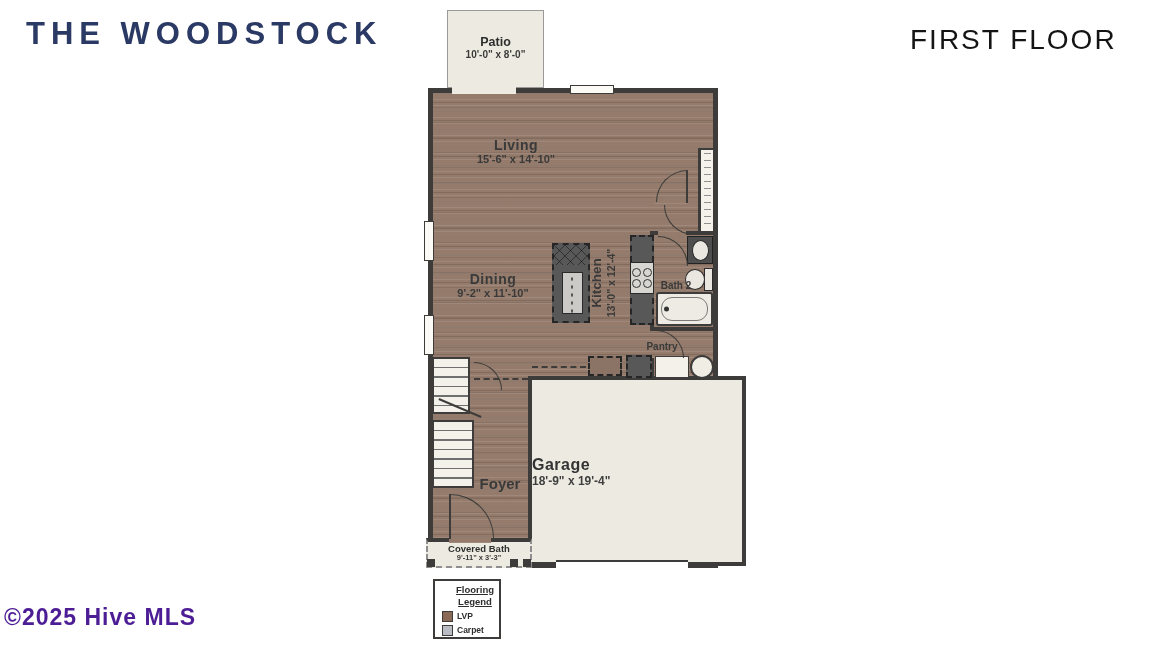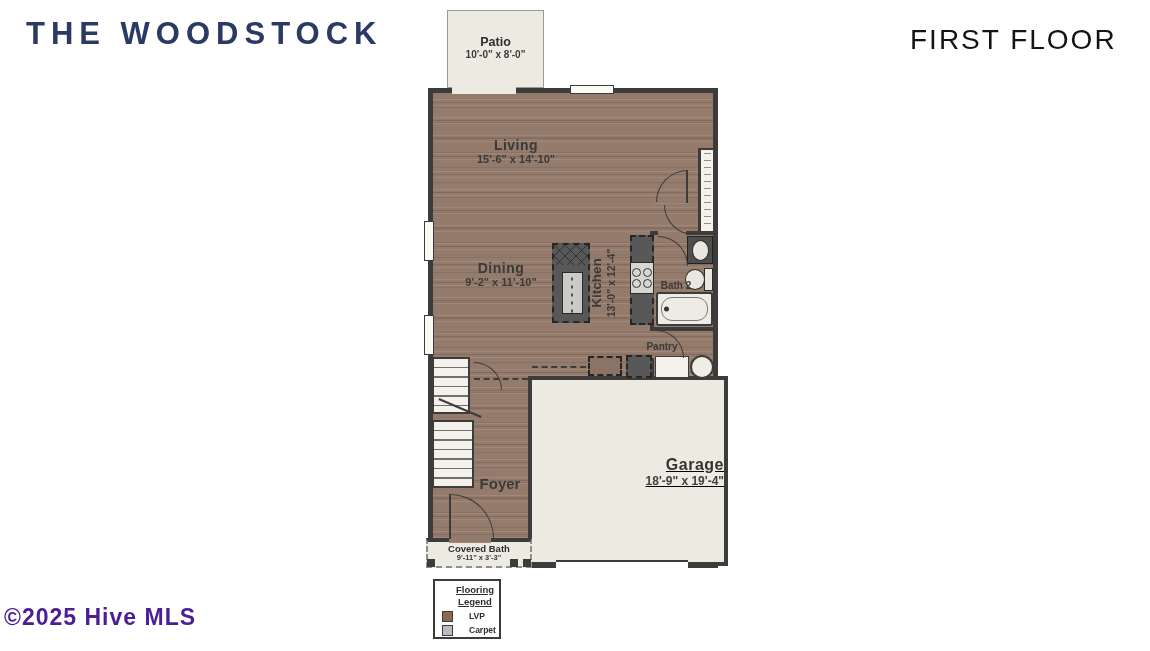--- a/index.html
+++ b/index.html
@@ -17,21 +17,21 @@
     repeating-linear-gradient(180deg, rgba(255,255,255,0.10) 0 1px, transparent 1px 6px),
     repeating-linear-gradient(180deg, rgba(0,0,0,0.13) 0 1px, transparent 1px 9px),
     repeating-linear-gradient(180deg, transparent 0 14px, rgba(0,0,0,0.08) 14px 15px);}
   .carpet{background-color:#d6d5d3;background-image:radial-gradient(#c7c6c4 1px, transparent 1px);background-size:5px 5px;}
 
   .house{left:428px;top:88px;width:290px;height:480px;border:5px solid #3d3c3a;z-index:1;}
   .patio{left:447px;top:10px;width:97px;height:78px;background:#edebe1;border:1px solid #9a9a9a;z-index:1;text-align:center;padding-top:24px;}
   .bedroom2{left:588px;top:93px;width:125px;height:110px;border-left:4px solid #3d3c3a;border-bottom:4px solid #3d3c3a;z-index:2;text-align:center;padding-top:28px;}
   .closet{left:698px;top:148px;width:15px;height:84px;background:#f4f2ea;border-left:3px solid #3d3c3a;border-top:2px solid #3d3c3a;z-index:3;}
   .closet-rungs{position:absolute;left:3px;right:2px;top:3px;bottom:2px;background:repeating-linear-gradient(180deg,#8f8f8f 0 1.5px, transparent 1.5px 7px);}
-  .garage{left:528px;top:376px;width:200px;height:190px;border:4px solid #3d3c3a;background:#edebe1;z-index:2;text-align:right;padding-top:76px;text-decoration:underline;}
+  .garage{left:528px;top:376px;width:218px;height:190px;border:4px solid #3d3c3a;background:#edebe1;z-index:2;text-align:left;padding-top:76px;}
   .garage-door{left:556px;top:560px;width:132px;height:8px;background:#ffffff;border-top:2px solid #3d3c3a;z-index:6;}
   .porch{left:426px;top:538px;width:106px;height:30px;background:#edebe1;border:2px dashed #8f8f8f;border-top:4px solid #3d3c3a;z-index:5;text-align:center;padding-top:2px;}
   .post{position:absolute;width:8px;height:8px;background:#3d3c3a;}
 
   
   .wall{background:#3d3c3a;z-index:4;}
   .gap{z-index:5;}
   .dash{border-top:2px dashed #3d3c3a;height:0;z-index:5;}
 
   
@@ -92,21 +92,21 @@
   .lbl-foyer{font-size:15px;font-weight:700;color:#3a3a3a;}
   .lbl-small{font-size:10px;font-weight:700;color:#3a3a3a;}
   .lbl-patio .room-name{font-size:12.5px;color:#2e2e2e;}
   .lbl-patio .room-dims{font-size:10px;color:#3a3a3a;}
   .lbl-porch-name{font-size:9.5px;font-weight:700;color:#2e2e2e;line-height:1.1;}
   .lbl-porch-dims{font-size:7.5px;font-weight:600;color:#3a3a3a;line-height:1.1;}
 
   
   .legend{left:433px;top:579px;width:68px;height:60px;background:#ffffff;border:2px solid #3d3c3a;z-index:2;padding-top:3px;}
   .legend-title{font-size:9.5px;font-weight:700;text-decoration:underline;color:#2e2e2e;text-align:center;line-height:1.25;padding-left:16px;}
-  .legend-row{display:flex;align-items:center;gap:16px;margin:3px 0 0 7px;}
+  .legend-row{display:flex;align-items:center;gap:4px;margin:3px 0 0 7px;}
   .legend-swatch{width:9px;height:9px;border:1.5px solid #3d3c3a;}
   .legend-label{font-size:8.5px;font-weight:600;color:#2e2e2e;}
 </style>
 </head>
 <body>
 
 <div class="screen">
 
   <div class="abs floor-title">FIRST FLOOR</div>
   <div class="abs brand-title">THE WOODSTOCK</div>
@@ -190,21 +190,21 @@
     <div class="post" style="left:-1px;bottom:-1px;"></div>
     <div class="post" style="left:82px;bottom:-1px;"></div>
     <div class="post" style="right:-1px;bottom:-1px;"></div>
   </div>
   <div class="abs gap wood" style="left:449px;top:536px;width:42px;height:7px;"></div>
 
   <div class="room-label lbl-living" style="left:456px;top:137px;width:120px;">
     <div class="room-name">Living</div>
     <div class="room-dims">15'-6" x 14'-10"</div>
   </div>
-  <div class="room-label lbl-dining" style="left:433px;top:260px;width:120px;margin-left:8px;">
+  <div class="room-label lbl-dining" style="left:433px;top:271px;width:120px;">
     <div class="room-name">Dining</div>
     <div class="room-dims">9'-2" x 11'-10"</div>
   </div>
   <div class="abs kitchen-label">
     <div class="room-name">Kitchen</div>
     <div class="room-dims">13'-0" x 12'-4"</div>
   </div>
   <div class="room-label lbl-small" style="left:656px;top:280px;width:40px;">Bath 2</div>
   <div class="room-label lbl-small" style="left:640px;top:341px;width:44px;">Pantry</div>
   <div class="room-label lbl-foyer" style="left:464px;top:475px;width:72px;">Foyer</div>

